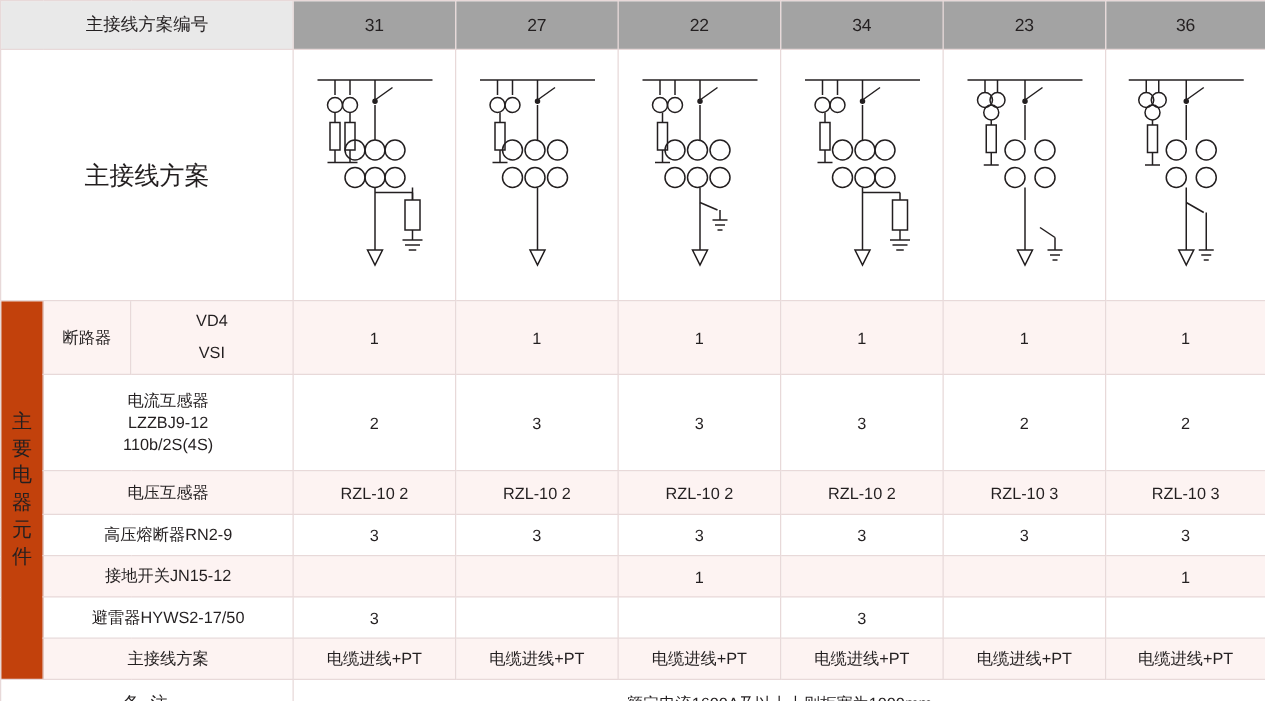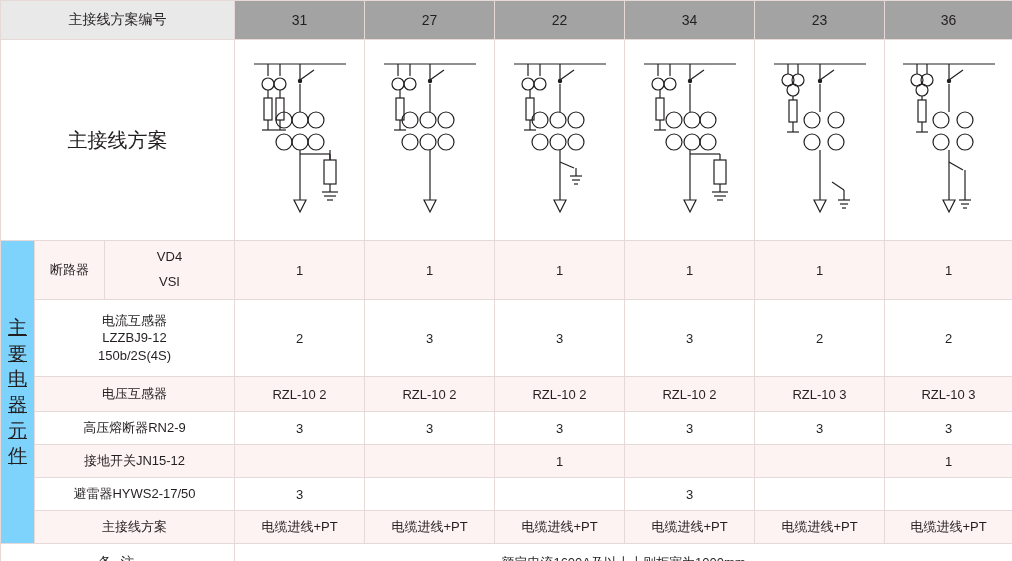--- a/index.html
+++ b/index.html
@@ -56,25 +56,24 @@
   }
   .diagram-cell {
     background: #ffffff;
     padding: 0;
     height: 196px;
   }
   .diagram-cell svg { display: block; margin: 0 auto; }
   
   .side-label {
     width: 34px;
-    background: #7dd3fc;
-    font-size: 19px;
+    background: #c2410c;
+    font-size: 16px;
     line-height: 1.25;
     padding: 0 2px;
-    text-decoration: underline;
   }
   .row-label-pink {
     background: #fdf3f2;
     font-size: 13px;
   }
   .row-label-white {
     background: #ffffff;
     font-size: 13px;
   }
   .val-pink { background: #fdf3f2; font-size: 13px; height: 24px;}
@@ -353,21 +352,21 @@
     <td class="val-pink" style="height:54px">1</td>
     <td class="val-pink" style="height:54px">1</td>
     <td class="val-pink" style="height:54px">1</td>
   </tr>
 
   <tr>
     <td class="row-label-white" colspan="2">
       <div class="multi-line">
         <div>电流互感器</div>
         <div>LZZBJ9-12</div>
-        <div>150b/2S(4S)</div>
+        <div>110b/2S(4S)</div>
       </div>
     </td>
     <td class="val-white" style="height:72px">2</td>
     <td class="val-white" style="height:72px">3</td>
     <td class="val-white" style="height:72px">3</td>
     <td class="val-white" style="height:72px">3</td>
     <td class="val-white" style="height:72px">2</td>
     <td class="val-white" style="height:72px">2</td>
   </tr>
 

